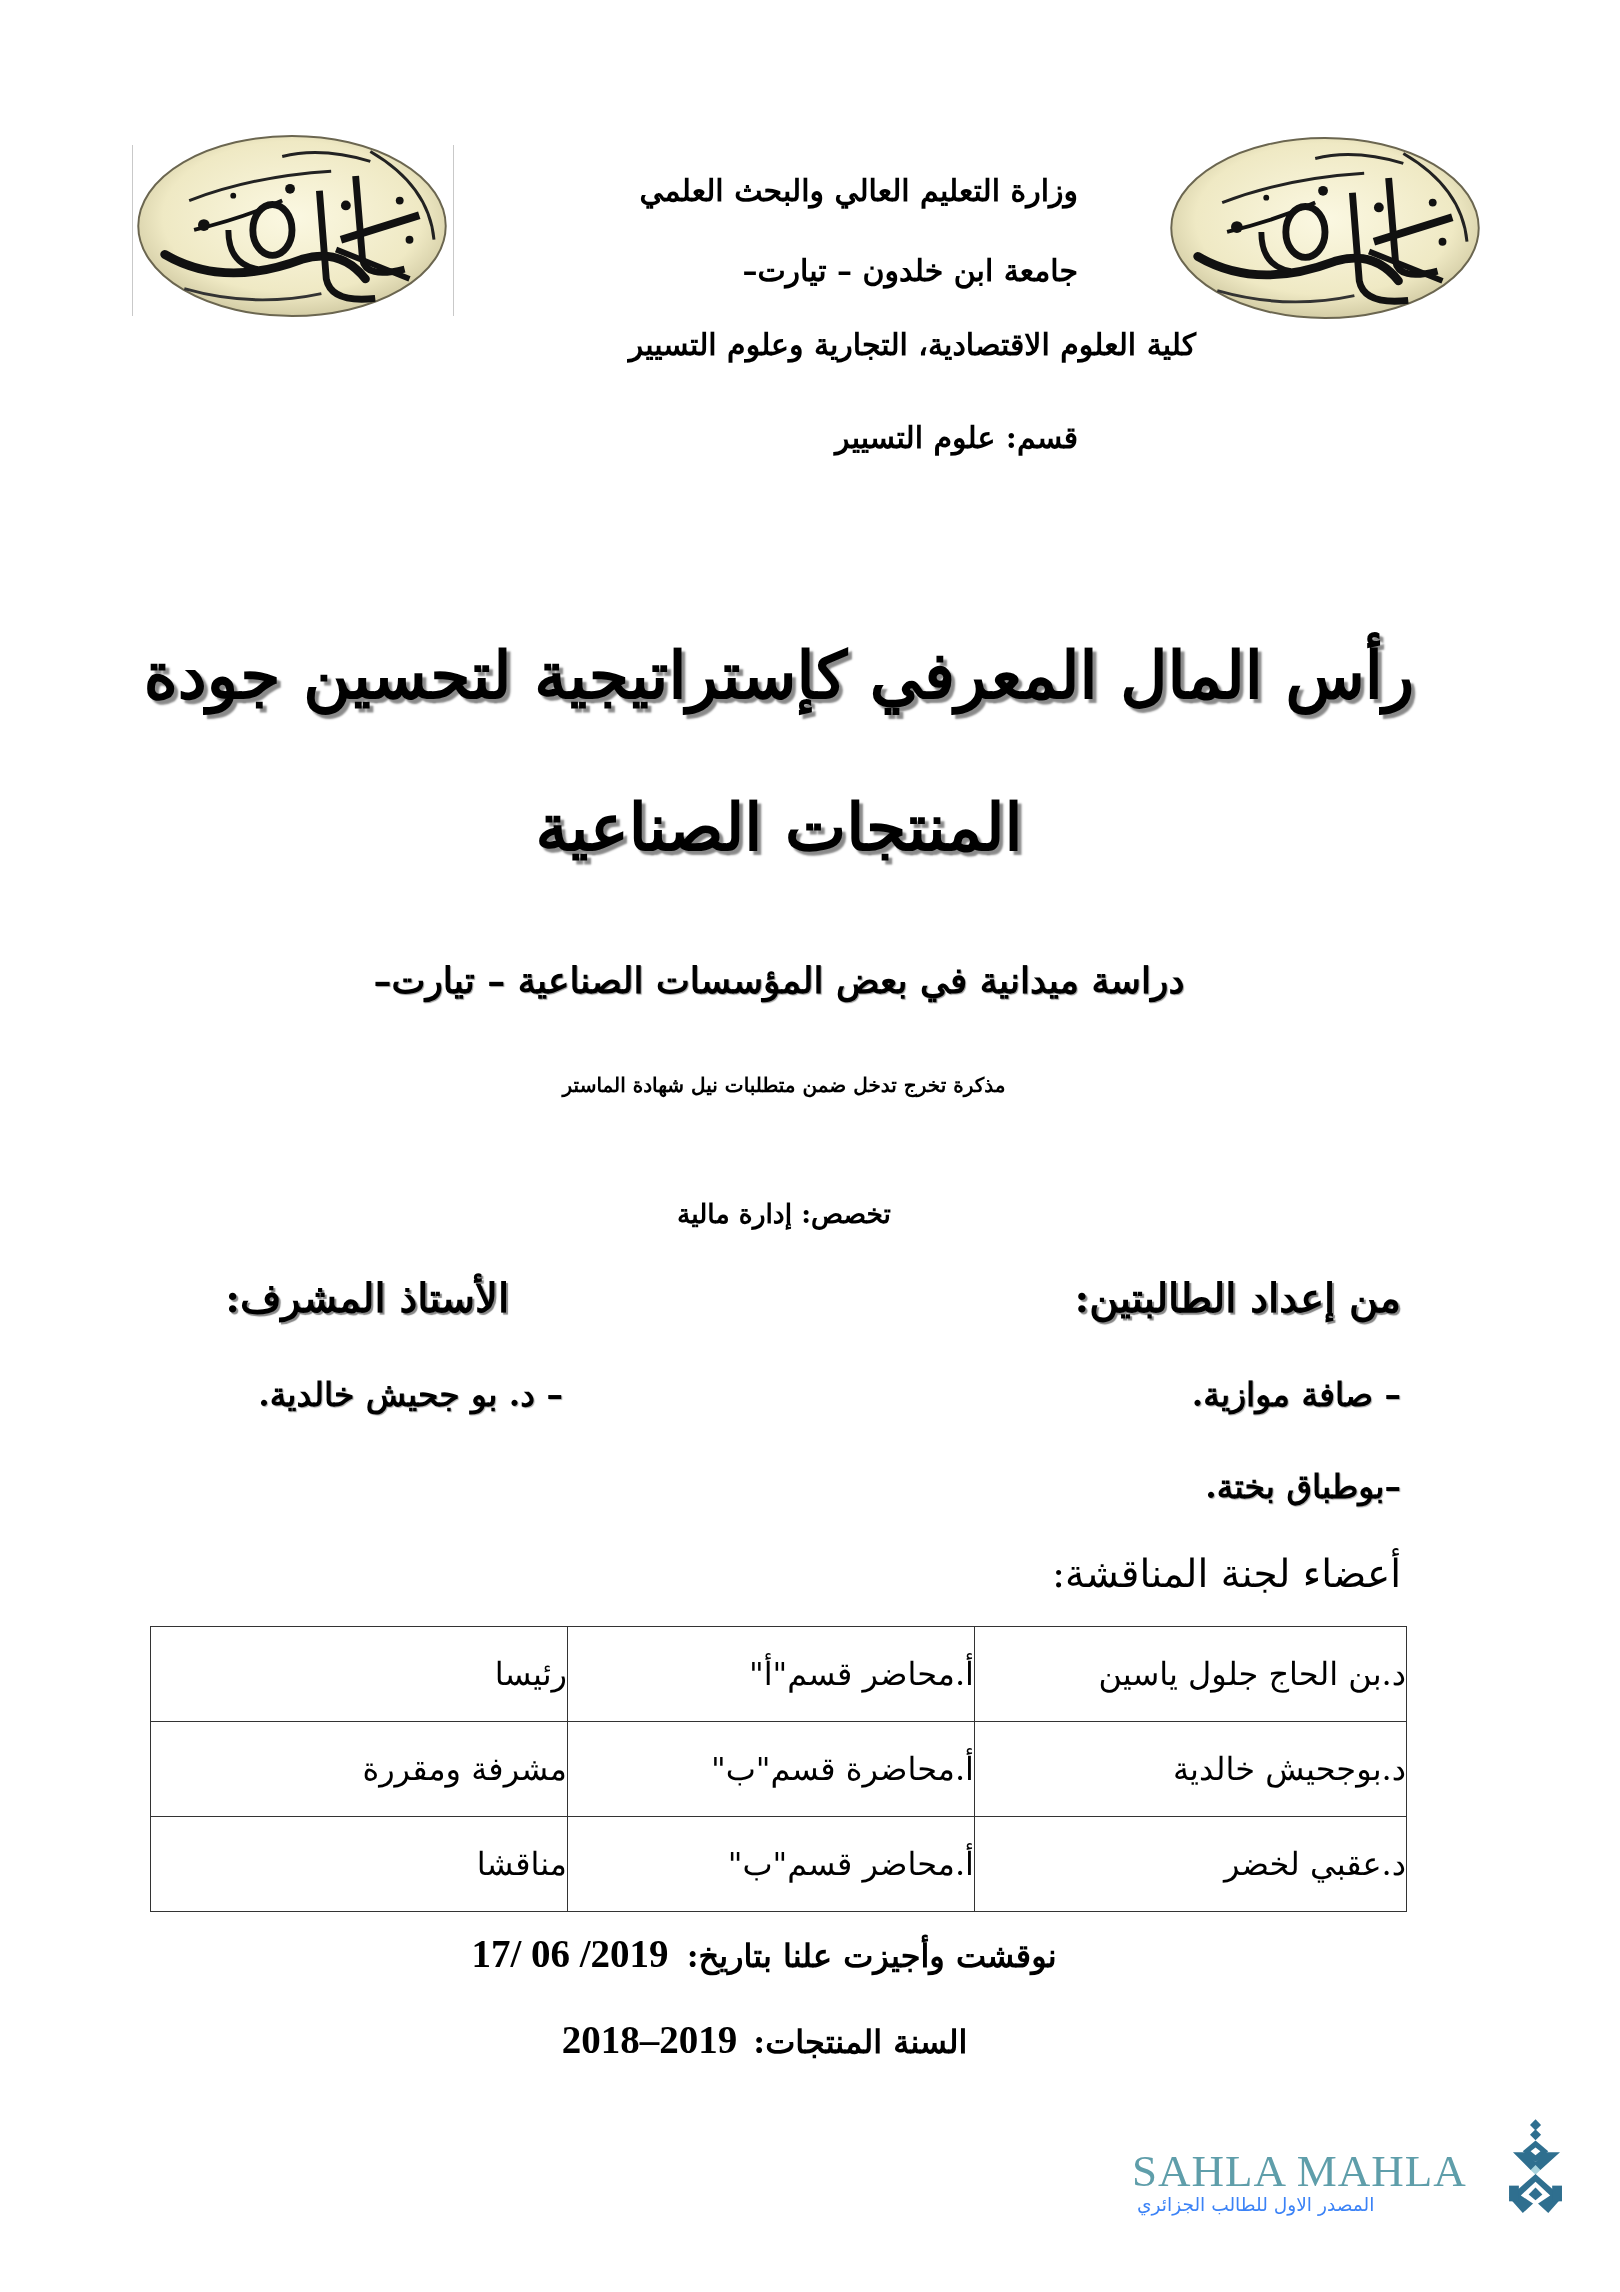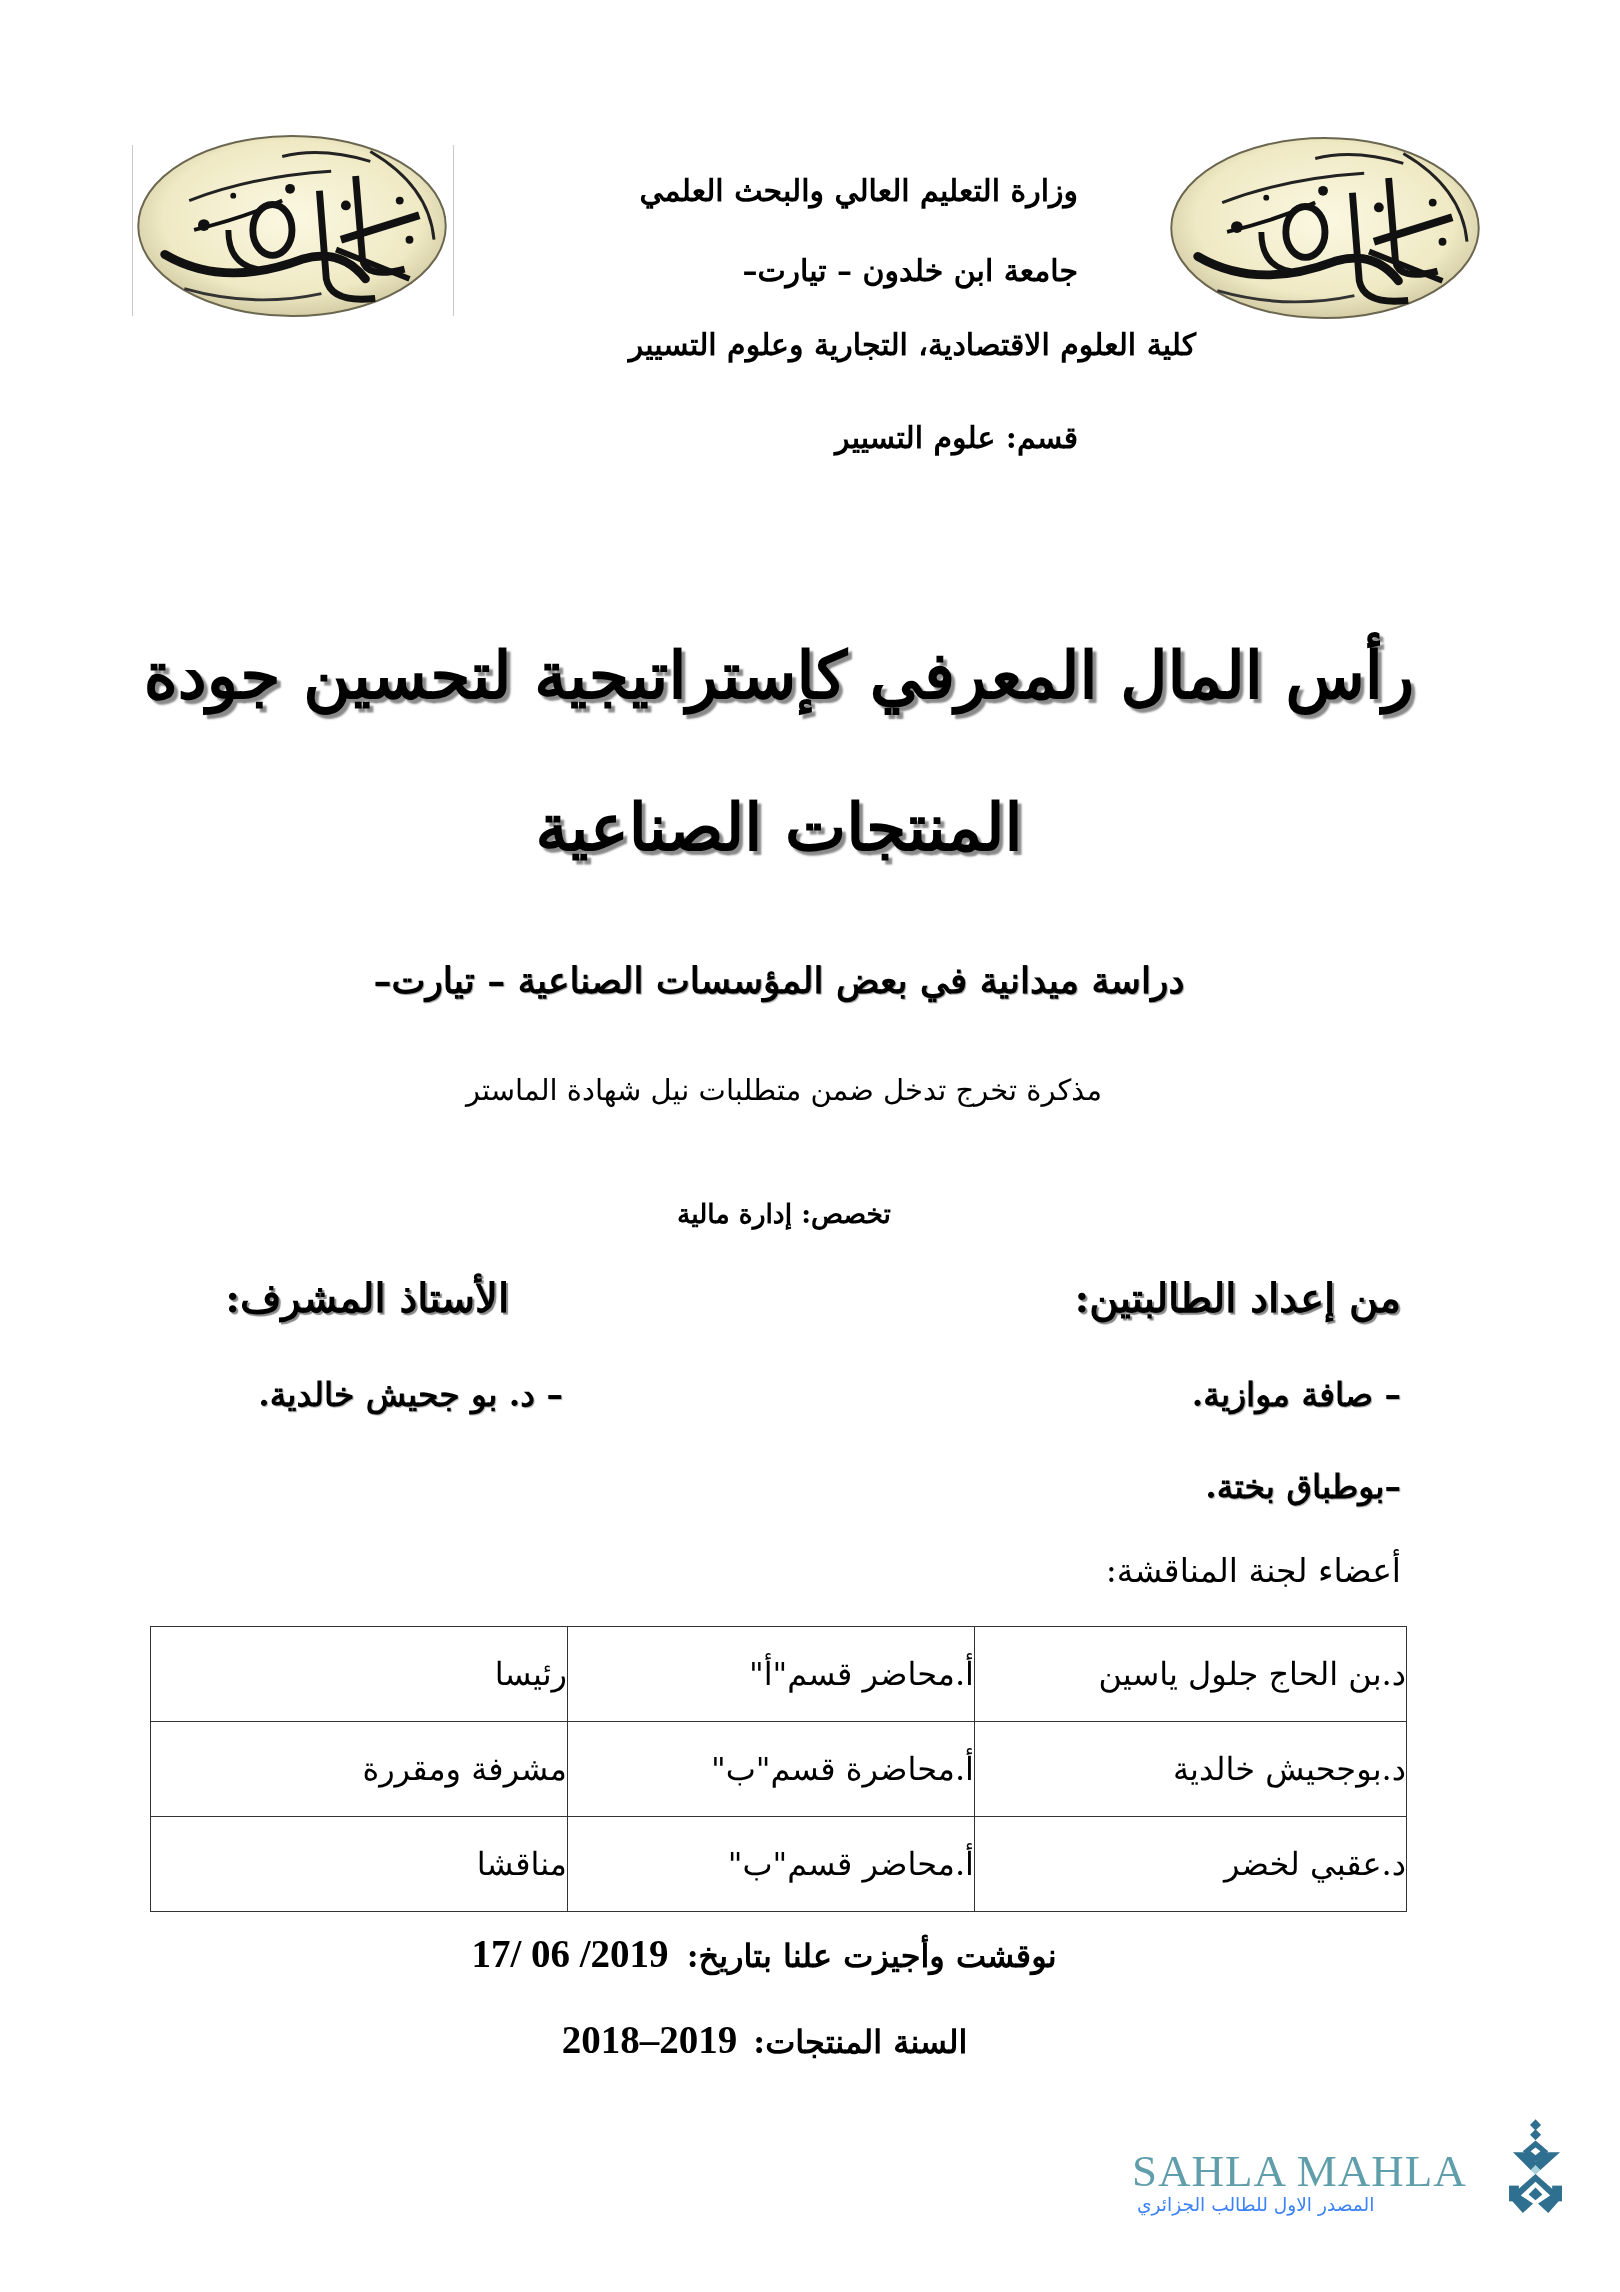--- a/index.html
+++ b/index.html
@@ -43,26 +43,26 @@
     .hdr { font-size: 30px; font-weight: bold; text-align: right; }
 
     
     .title {
       font-size: 65px;
       font-weight: bold;
       text-shadow: 3.9px 3.9px 2px #8a8a8a;
       letter-spacing: 0px;
     }
     .subtitle { font-size: 36px; font-weight: bold; text-shadow: 1px 1px 1px #999; }
-    .memo { font-size: 29px; font-weight: normal; }
+    .memo { font-size: 20px; font-weight: bold; }
     .spec { font-size: 26.5px; font-weight: bold; }
 
     .section-heading { font-size: 40px; font-weight: bold; text-shadow: 2px 2px 1px #888; }
     .name-line { font-size: 33px; font-weight: bold; text-shadow: 1px 1px 1px #aaa; }
-    .committee-heading { font-size: 33px; font-weight: normal; }
+    .committee-heading { font-size: 39px; font-weight: normal; }
 
     
     .committee-table {
       position: absolute;
       left: 150px;
       top: 1626px;
       width: 1255px;
       height: 285px;
       border-collapse: collapse;
       direction: rtl;

